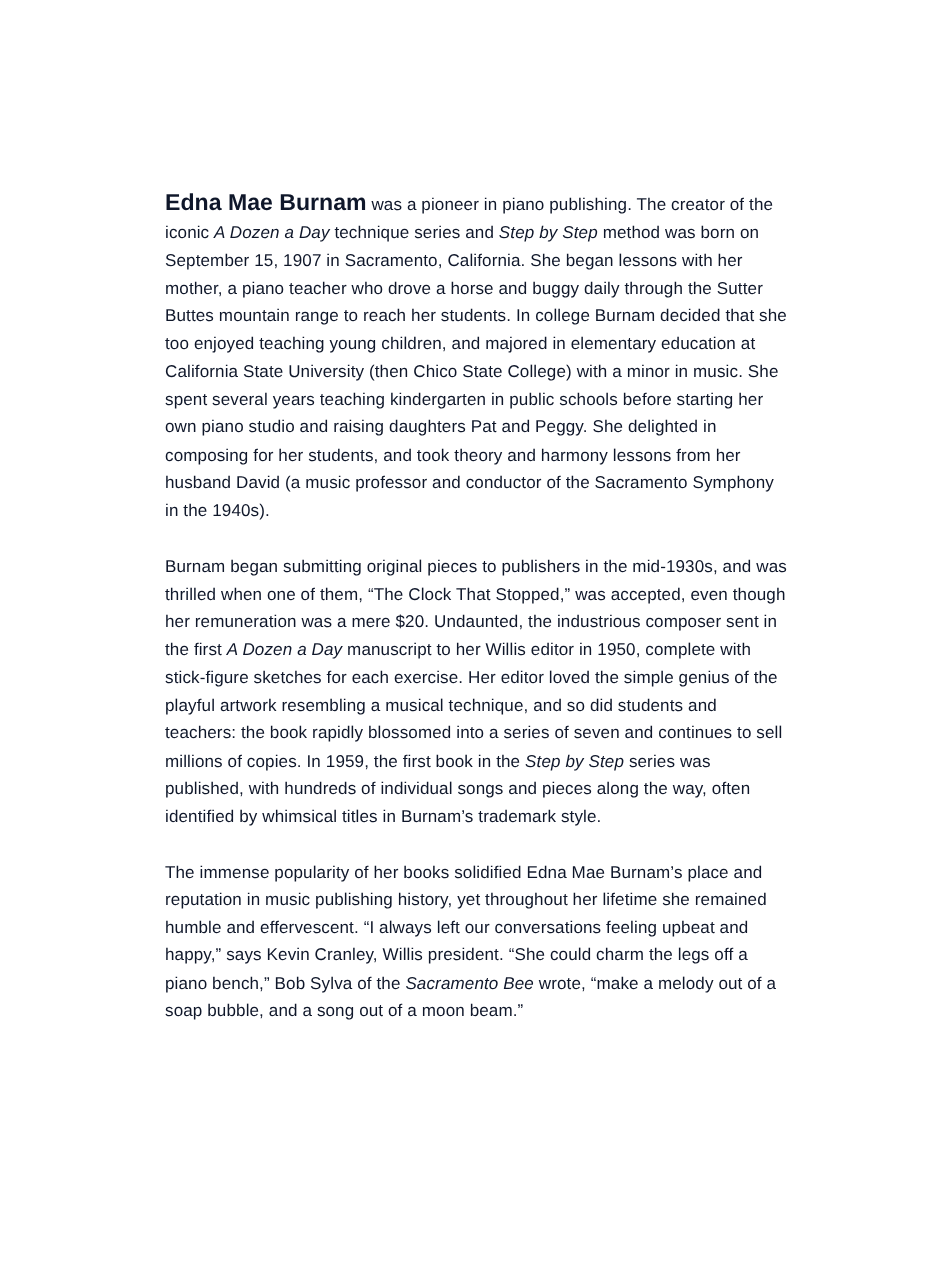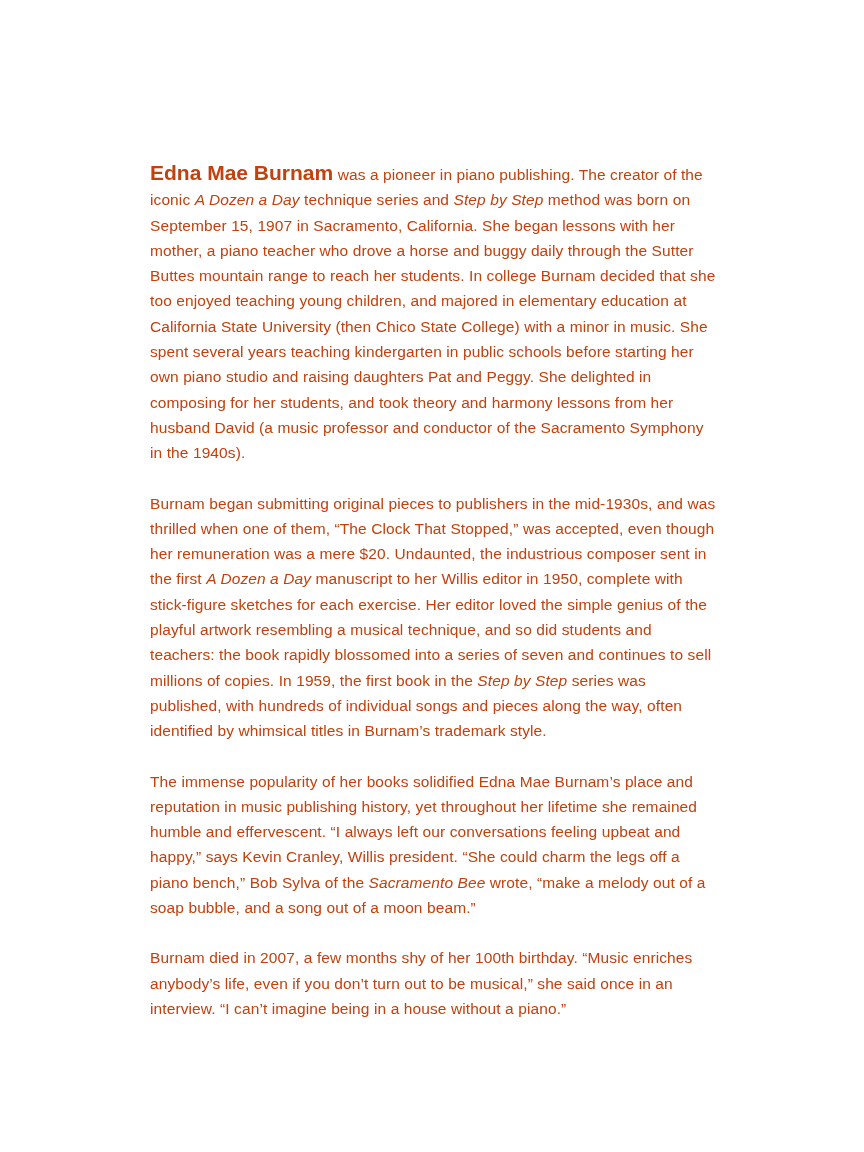--- a/index.html
+++ b/index.html
@@ -15,25 +15,25 @@
     color: #262223;
     -webkit-font-smoothing: antialiased;
   }
   .page {
     position: absolute;
     left: 150px;
     top: 160px;
     width: 566px;
   }
   .para {
-    margin: 0 0 25px 0;
+    margin: 12px 0 25px 0;
     font-size: 15.5px;
     line-height: 25.3px;
     letter-spacing: 0.1px;
-    color: #c2410c;
+    color: #0f172a;
     text-align: left;
   }
   .para:last-child {
     margin-bottom: 0;
   }
   .seg-normal {
     font-weight: 400;
     font-style: normal;
   }
   .seg-italic {
@@ -48,15 +48,14 @@
   }
 </style>
 </head>
 <body>
 
 <div class="page">
   <div>
       <p class="para"><span class="seg-lead">Edna Mae Burnam</span><span class="seg-normal"> was a pioneer in piano publishing. The creator of the iconic </span><span class="seg-italic">A Dozen a Day</span><span class="seg-normal"> technique series and </span><span class="seg-italic">Step by Step</span><span class="seg-normal"> method was born on September 15, 1907 in Sacramento, California. She began lessons with her mother, a piano teacher who drove a horse and buggy daily through the Sutter Buttes mountain range to reach her students. In college Burnam decided that she too enjoyed teaching young children, and majored in elementary education at California State University (then Chico State College) with a minor in music. She spent several years teaching kindergarten in public schools before starting her own piano studio and raising daughters Pat and Peggy. She delighted in composing for her students, and took theory and harmony lessons from her husband David (a music professor and conductor of the Sacramento Symphony in the 1940s).</span></p>
       <p class="para"><span class="seg-normal">Burnam began submitting original pieces to publishers in the mid-1930s, and was thrilled when one of them, “The Clock That Stopped,” was accepted, even though her remuneration was a mere $20. Undaunted, the industrious composer sent in the first </span><span class="seg-italic">A Dozen a Day</span><span class="seg-normal"> manuscript to her Willis editor in 1950, complete with stick-figure sketches for each exercise. Her editor loved the simple genius of the playful artwork resembling a musical technique, and so did students and teachers: the book rapidly blossomed into a series of seven and continues to sell millions of copies. In 1959, the first book in the </span><span class="seg-italic">Step by Step</span><span class="seg-normal"> series was published, with hundreds of individual songs and pieces along the way, often identified by whimsical titles in Burnam’s trademark style.</span></p>
       <p class="para"><span class="seg-normal">The immense popularity of her books solidified Edna Mae Burnam’s place and reputation in music publishing history, yet throughout her lifetime she remained humble and effervescent. “I always left our conversations feeling upbeat and happy,” says Kevin Cranley, Willis president. “She could charm the legs off a piano bench,” Bob Sylva of the </span><span class="seg-italic">Sacramento Bee</span><span class="seg-normal"> wrote, “make a melody out of a soap bubble, and a song out of a moon beam.”</span></p>
-      <p class="para"><span class="seg-normal">Burnam died in 2007, a few months shy of her 100th birthday. “Music enriches anybody’s life, even if you don’t turn out to be musical,” she said once in an interview. “I can’t imagine being in a house without a piano.”</span></p>
     </div>
 </div>
 
 </body></html>

